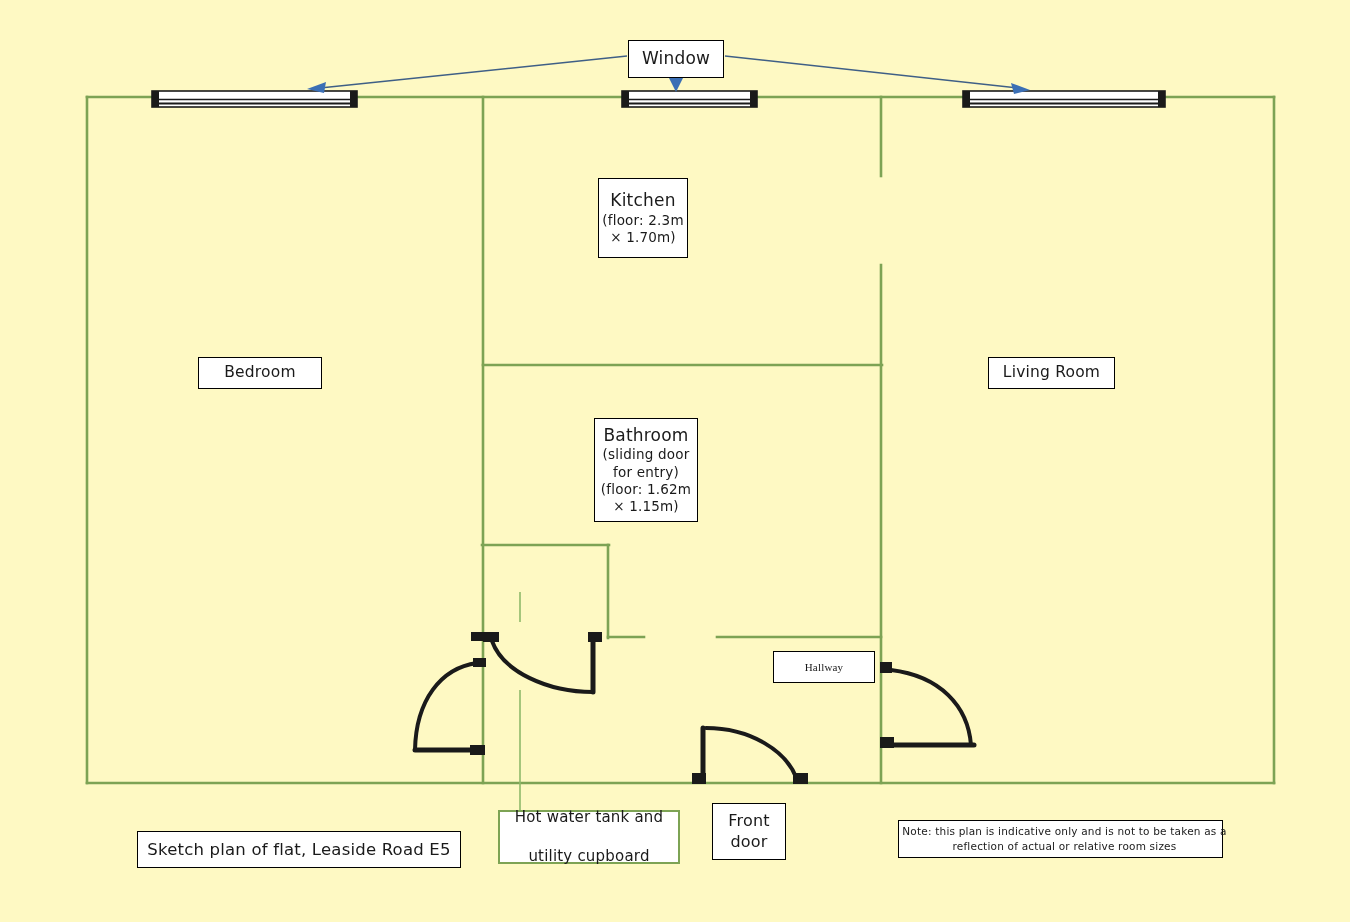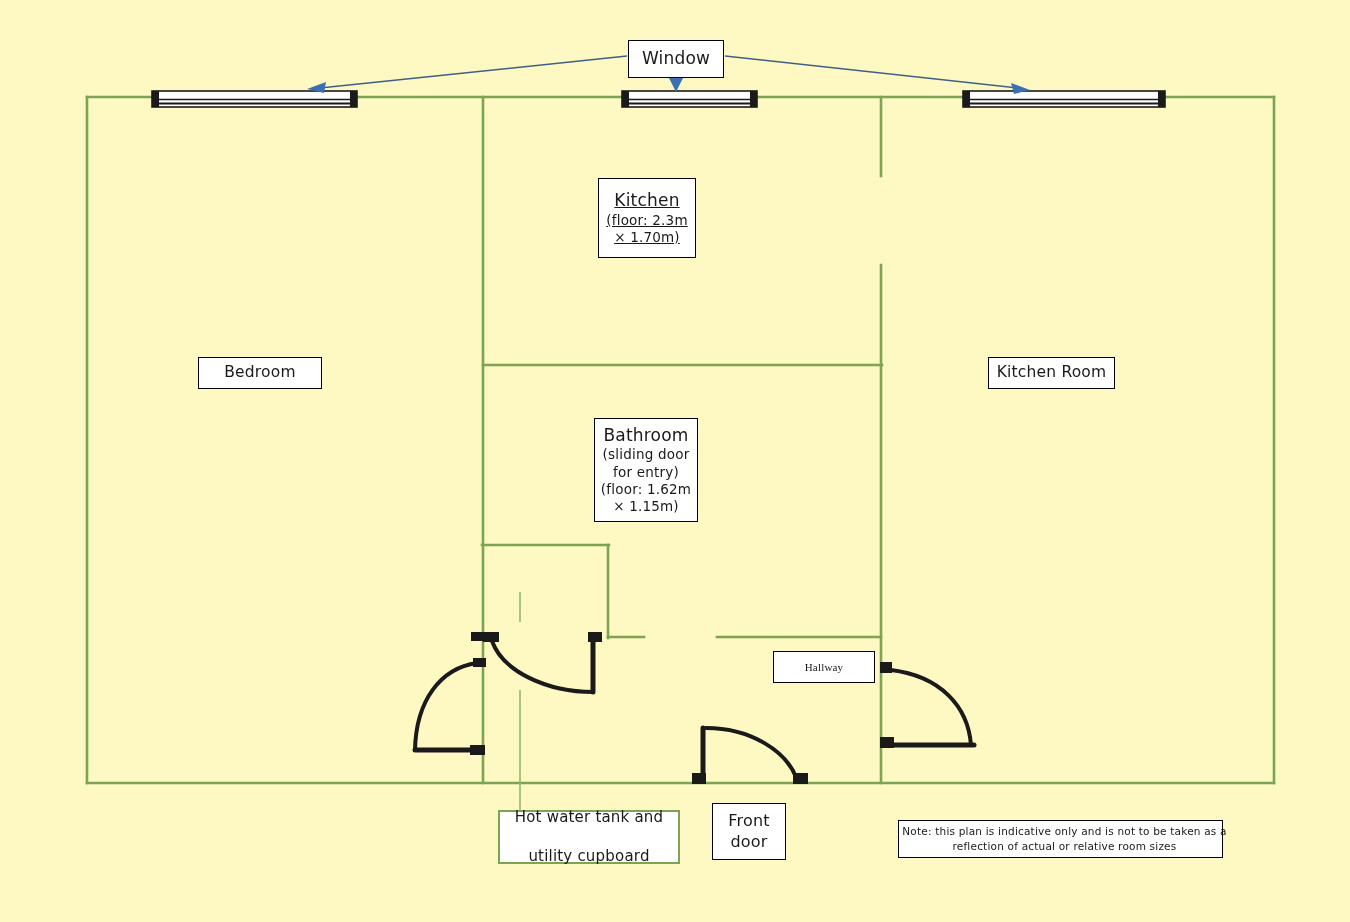--- a/index.html
+++ b/index.html
@@ -40,21 +40,21 @@
     line-height: 1.28;
     letter-spacing: 0.2px;
   }
   .label-box .ln { display: block; white-space: nowrap; }
   .title-line { font-size: 17px; }
   .sub-line { font-size: 13.5px; }
 
   #label-window   { left: 628px; top: 40px;  width: 96px;  height: 38px; font-size: 17px; }
   #label-bedroom  { left: 198px; top: 357px; width: 124px; height: 32px; font-size: 15.5px; }
   #label-living   { left: 988px; top: 357px; width: 127px; height: 32px; font-size: 15.5px; }
-  #label-kitchen  { left: 598px; top: 178px; width: 98px;  height: 80px; text-decoration: underline; }
+  #label-kitchen  { left: 598px; top: 178px; width: 90px;  height: 80px; }
   #label-bathroom { left: 594px; top: 418px; width: 104px; height: 104px; }
   #label-hallway  { left: 773px; top: 651px; width: 102px; height: 32px; font-size: 11px; font-family: Liberation Serif, serif; }
   #label-frontdoor{ left: 712px; top: 803px; width: 74px;  height: 57px; font-size: 16px; }
   #label-hotwater { left: 498px; top: 810px; width: 182px; height: 54px; font-size: 15px;
                     border: 2px solid #7da354; gap: 20px; }
   #label-note     { left: 898px; top: 820px; width: 325px; height: 38px; font-size: 10.5px;
                     line-height: 1.4; padding-left: 8px; }
   #label-sketch   { left: 137px; top: 831px; width: 324px; height: 37px; font-size: 16.5px; }
 </style>
 </head>
@@ -161,21 +161,21 @@
 
   <div class="label-box" id="label-window">
     <span class="ln">Window</span>
   </div>
 
   <div class="label-box" id="label-bedroom">
     <span class="ln">Bedroom</span>
   </div>
 
   <div class="label-box" id="label-living">
-    <span class="ln">Kitchen Room</span>
+    <span class="ln">Living Room</span>
   </div>
 
   <div class="label-box" id="label-kitchen">
     <span class="ln title-line">Kitchen</span>
     <span class="ln sub-line">(floor: 2.3m</span>
     <span class="ln sub-line">× 1.70m)</span>
   </div>
 
   <div class="label-box" id="label-bathroom">
     <span class="ln title-line">Bathroom</span>
@@ -197,14 +197,17 @@
   <div class="label-box" id="label-hotwater">
     <span class="ln">Hot water tank and</span>
     <span class="ln">utility cupboard</span>
   </div>
 
   <div class="label-box" id="label-note">
     <span class="ln">Note: this plan is indicative only and is not to be taken as a</span>
     <span class="ln">reflection of actual or relative room sizes</span>
   </div>
 
+  <div class="label-box" id="label-sketch">
+    <span class="ln">Sketch plan of flat, Leaside Road E5</span>
+  </div>
 
 </div>
 
 </body></html>

